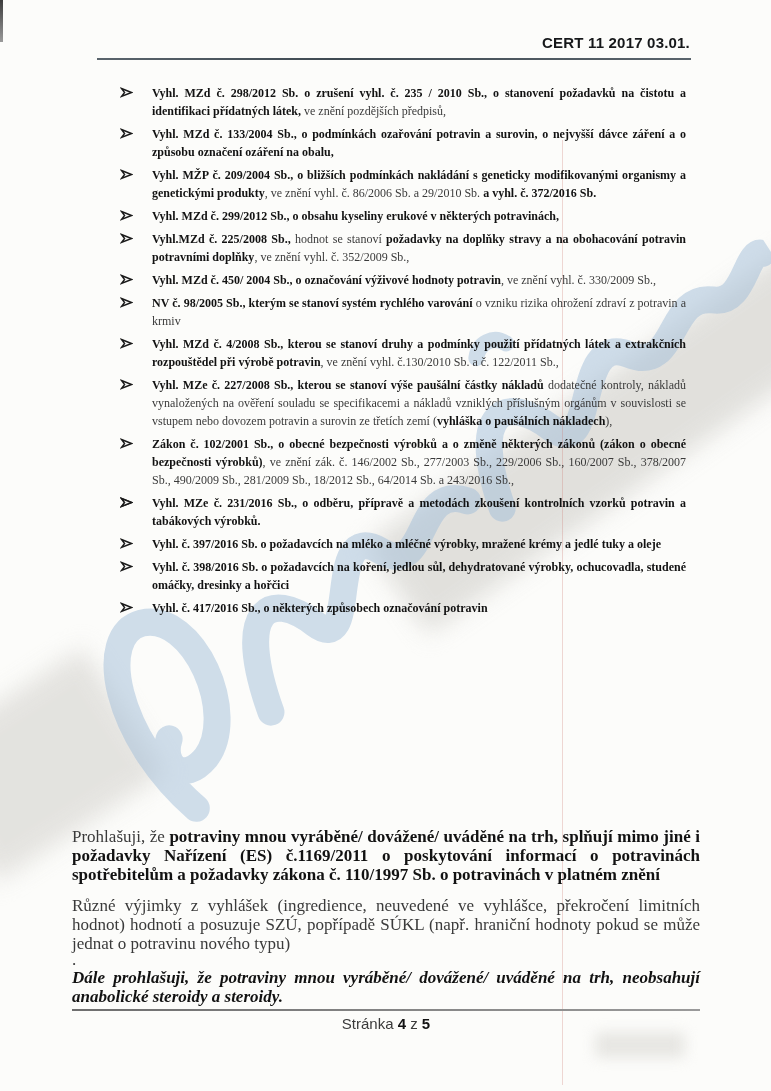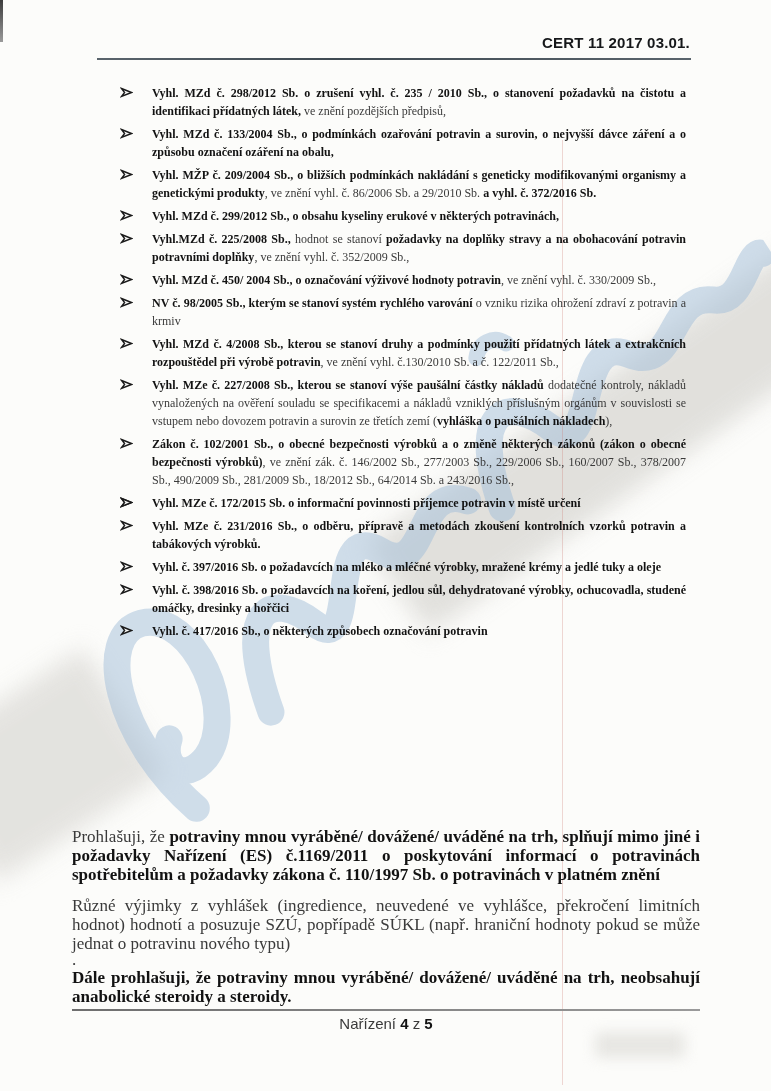--- a/index.html
+++ b/index.html
@@ -36,21 +36,21 @@
     text-align:justify; }
   .marker{ position:absolute; left:0; top:2px; width:13px; height:13px; }
   .b{ font-weight:bold; color:#121212; }
   .r{ font-weight:normal; color:#3a3a3a; }
   
   .paras{ position:absolute; top:827px; left:72px; width:628px;
     font-size:17px; line-height:19px; }
   .paras p{ margin:0; text-align:justify; }
   .paras p.para-0{ margin-bottom:12px; }
   .paras p.para-2{ line-height:13px; }
-  .paras p.para-3{ margin-top:2px; }
+  .paras p.para-3{ margin-top:2px;font-style:italic; }
   
   .footer-rule{ position:absolute; top:1009px; left:72px; width:628px; height:2px;
     background:linear-gradient(90deg,#6e6e6e,#9a9a9a); }
   .footer-text{ position:absolute; top:1015px; left:72px; width:628px;
     text-align:center; font-family:"Liberation Sans", sans-serif;
     font-size:15px; color:#1f1f1f; }
 </style>
 </head>
 <body>
 
@@ -100,38 +100,35 @@
             <path d="M1.5,2.5 L11.5,6.5 L1.5,10.5 L4.6,6.5 Z" fill="#f9f9f7" stroke="#1a1a1a" stroke-width="1.4" stroke-linejoin="miter"></path>
           </svg></span><span><span class="b">Vyhl. MZe č. 227/2008 Sb., kterou se stanoví výše paušální částky nákladů</span><span class="r"> dodatečné kontroly, nákladů vynaložených na ověření souladu se specifikacemi a nákladů vzniklých příslušným orgánům v souvislosti se vstupem nebo dovozem potravin a surovin ze třetích zemí (</span><span class="b">vyhláška o paušálních nákladech</span><span class="r">),</span></span></li>
       <li><span class="marker"><svg width="13" height="13" viewBox="0 0 13 13">
             <path d="M1.5,2.5 L11.5,6.5 L1.5,10.5 L4.6,6.5 Z" fill="#f9f9f7" stroke="#1a1a1a" stroke-width="1.4" stroke-linejoin="miter"></path>
           </svg></span><span><span class="b">Zákon č. 102/2001 Sb., o obecné bezpečnosti výrobků a o změně některých zákonů (zákon o obecné bezpečnosti výrobků)</span><span class="r">, ve znění zák. č. 146/2002 Sb., 277/2003 Sb., 229/2006 Sb., 160/2007 Sb., 378/2007 Sb., 490/2009 Sb., 281/2009 Sb., 18/2012 Sb., 64/2014 Sb. a 243/2016 Sb.,</span></span></li>
       <li><span class="marker"><svg width="13" height="13" viewBox="0 0 13 13">
             <path d="M1.5,2.5 L11.5,6.5 L1.5,10.5 L4.6,6.5 Z" fill="#f9f9f7" stroke="#1a1a1a" stroke-width="1.4" stroke-linejoin="miter"></path>
           </svg></span></li>
       <li><span class="marker"><svg width="13" height="13" viewBox="0 0 13 13">
             <path d="M1.5,2.5 L11.5,6.5 L1.5,10.5 L4.6,6.5 Z" fill="#f9f9f7" stroke="#1a1a1a" stroke-width="1.4" stroke-linejoin="miter"></path>
-          </svg></span><span><span class="b">Vyhl. MZe č. 172/2015 Sb. o informační povinnosti příjemce potravin v místě určení</span></span></li>
-      <li><span class="marker"><svg width="13" height="13" viewBox="0 0 13 13">
-            <path d="M1.5,2.5 L11.5,6.5 L1.5,10.5 L4.6,6.5 Z" fill="#f9f9f7" stroke="#1a1a1a" stroke-width="1.4" stroke-linejoin="miter"></path>
           </svg></span><span><span class="b">Vyhl. MZe č. 231/2016 Sb., o odběru, přípravě a metodách zkoušení kontrolních vzorků potravin a tabákových výrobků.</span></span></li>
       <li><span class="marker"><svg width="13" height="13" viewBox="0 0 13 13">
             <path d="M1.5,2.5 L11.5,6.5 L1.5,10.5 L4.6,6.5 Z" fill="#f9f9f7" stroke="#1a1a1a" stroke-width="1.4" stroke-linejoin="miter"></path>
           </svg></span><span><span class="b">Vyhl. č. 397/2016 Sb. o požadavcích na mléko a mléčné výrobky, mražené krémy a jedlé tuky a oleje</span></span></li>
       <li><span class="marker"><svg width="13" height="13" viewBox="0 0 13 13">
             <path d="M1.5,2.5 L11.5,6.5 L1.5,10.5 L4.6,6.5 Z" fill="#f9f9f7" stroke="#1a1a1a" stroke-width="1.4" stroke-linejoin="miter"></path>
           </svg></span><span><span class="b">Vyhl. č. 398/2016 Sb. o požadavcích na koření, jedlou sůl, dehydratované výrobky, ochucovadla, studené omáčky, dresinky a hořčici</span></span></li>
       <li><span class="marker"><svg width="13" height="13" viewBox="0 0 13 13">
             <path d="M1.5,2.5 L11.5,6.5 L1.5,10.5 L4.6,6.5 Z" fill="#f9f9f7" stroke="#1a1a1a" stroke-width="1.4" stroke-linejoin="miter"></path>
           </svg></span><span><span class="b">Vyhl. č. 417/2016 Sb., o některých způsobech označování potravin</span></span></li>
     </ul>
 
   <section class="paras" id="paragraphs">
       <p class="para-0"><span class="r">Prohlašuji, že </span><span class="b">potraviny mnou vyráběné/ dovážené/ uváděné na trh, splňují mimo jiné i požadavky Nařízení (ES) č.1169/2011 o poskytování informací o potravinách spotřebitelům a požadavky zákona č. 110/1997 Sb. o potravinách v platném znění</span></p>
       <p class="para-1"><span class="r">Různé výjimky z vyhlášek (ingredience, neuvedené ve vyhlášce, překročení limitních hodnot) hodnotí a posuzuje SZÚ, popřípadě SÚKL (např. hraniční hodnoty pokud se může jednat o potravinu nového typu)</span></p>
       <p class="para-2"><span class="r">.</span></p>
       <p class="para-3"><span class="b">Dále prohlašuji, že potraviny mnou vyráběné/ dovážené/ uváděné na trh, neobsahují anabolické steroidy a steroidy.</span></p>
     </section>
 
   <div class="footer-rule"></div>
-  <div class="footer-text" id="footer-text"><span class="r">Nařízení </span><span class="b">4</span><span class="r"> z </span><span class="b">5</span></div>
+  <div class="footer-text" id="footer-text"><span class="r">Stránka </span><span class="b">4</span><span class="r"> z </span><span class="b">5</span></div>
 
 </div>
 
 </body></html>

